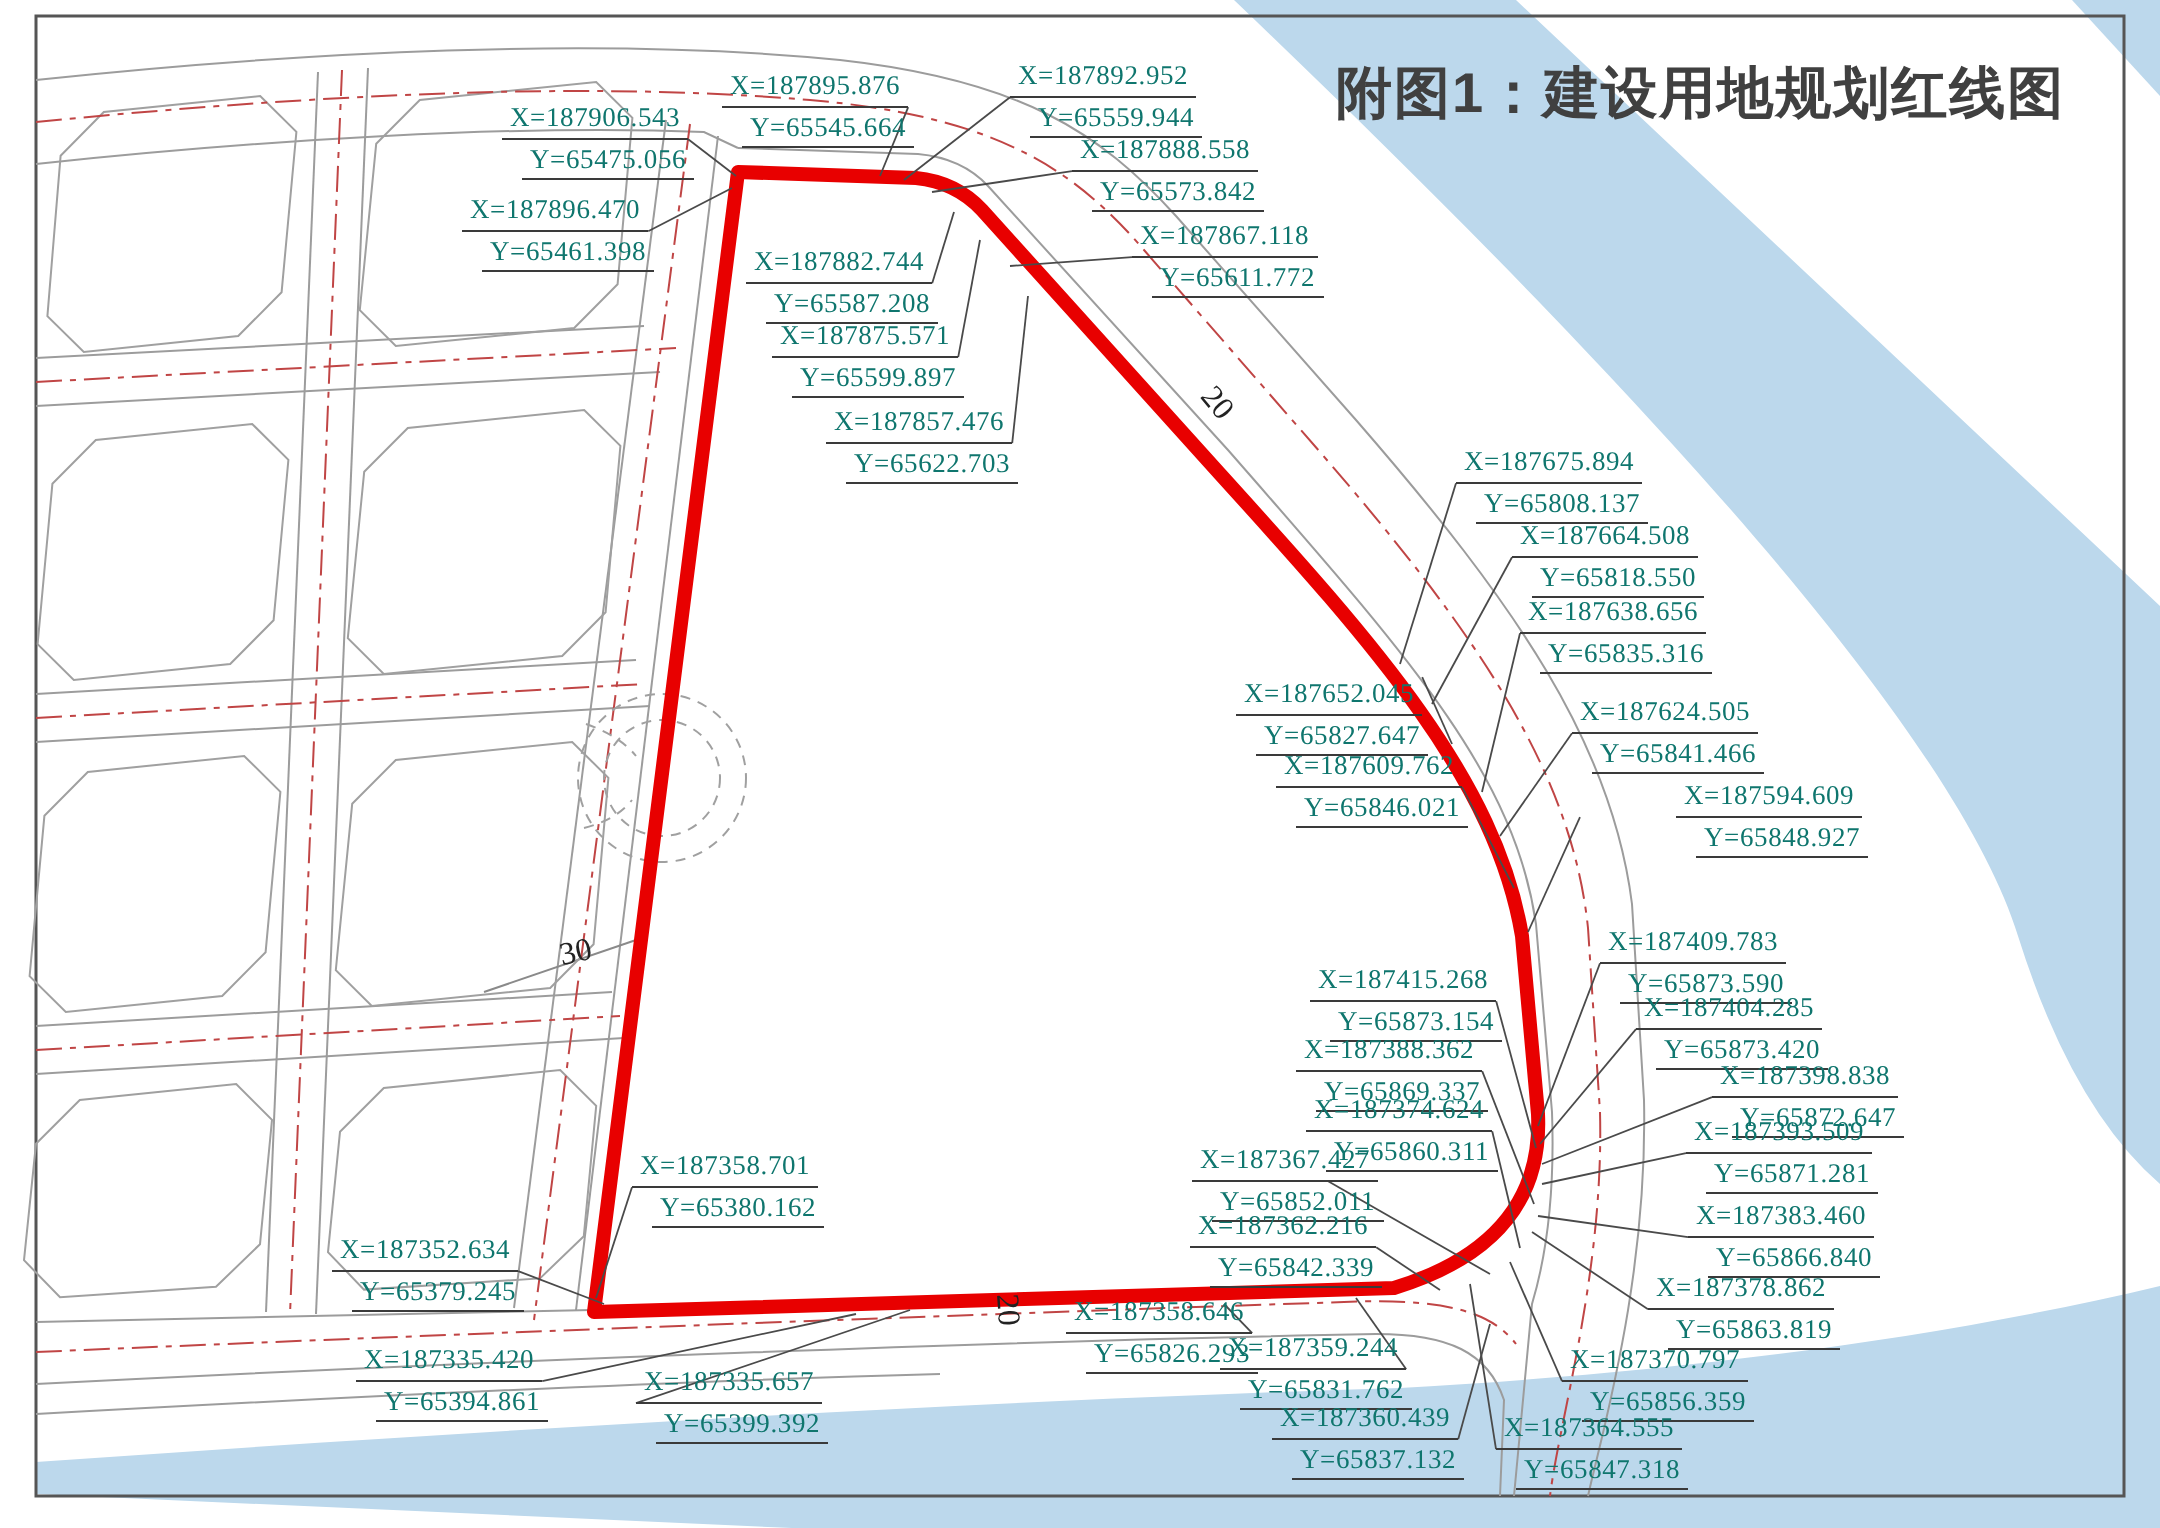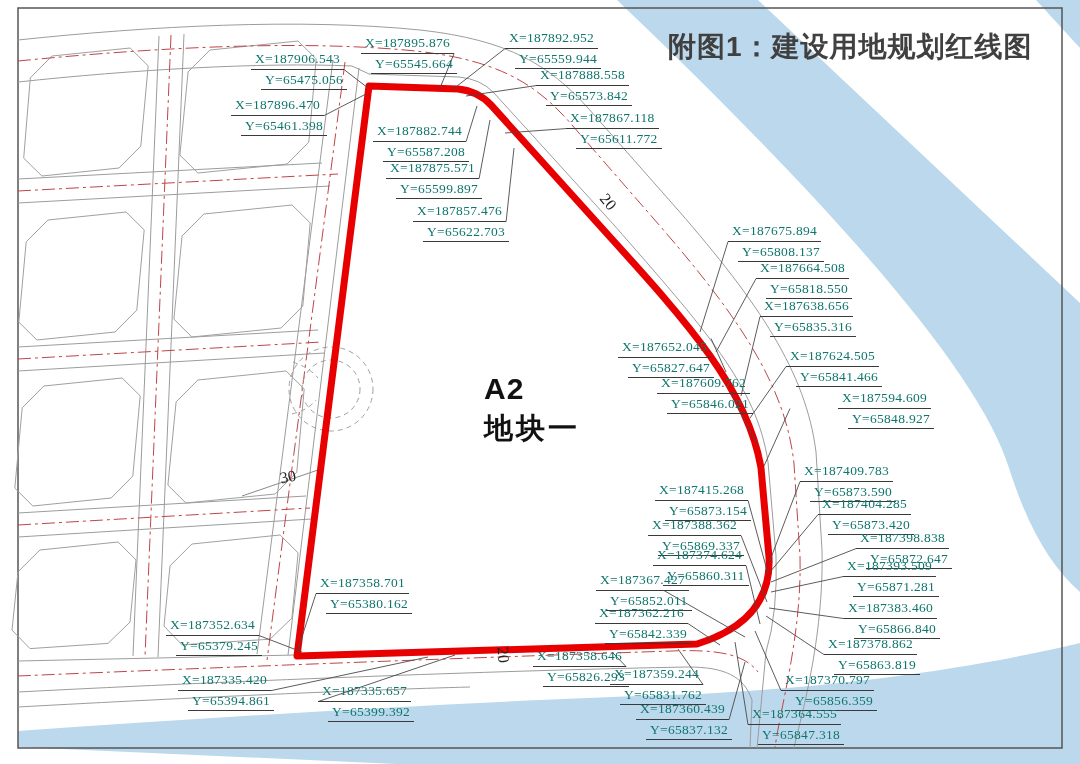--- a/index.html
+++ b/index.html
@@ -116,41 +116,37 @@
         <line x1="729.1" y1="719.6" x2="745" y2="662"></line>
         <line x1="316.0" y1="593.6" x2="298" y2="649"></line>
         <line x1="259.1" y1="635.6" x2="302" y2="652"></line>
         <line x1="271.1" y1="690.6" x2="428" y2="657"></line>
         <line x1="318.0" y1="701.6" x2="455" y2="655"></line>
       </g>
   </svg>
 
   <div id="page-title" style="color: #404040;">附图1：建设用地规划红线图</div>
 
-  <div id="parcel-label">
-    <div id="parcel-code">A2</div>
-    <div id="parcel-name">地块一</div>
-  </div>
 
   <div id="labels-layer">
       <div class="coord" style="left: 251px; top: 49px;"><span class="cx">X=187906.543</span><br><span class="cy">Y=65475.056</span></div>
       <div class="coord" style="left: 231px; top: 95px; text-decoration: underline;"><span class="cx">X=187896.470</span><br><span class="cy">Y=65461.398</span></div>
       <div class="coord" style="left: 361px; top: 33px;"><span class="cx">X=187895.876</span><br><span class="cy">Y=65545.664</span></div>
       <div class="coord" style="left: 505px; top: 28px;"><span class="cx">X=187892.952</span><br><span class="cy">Y=65559.944</span></div>
       <div class="coord" style="left: 536px; top: 65px;"><span class="cx">X=187888.558</span><br><span class="cy">Y=65573.842</span></div>
       <div class="coord" style="left: 566px; top: 108px;"><span class="cx">X=187867.118</span><br><span class="cy">Y=65611.772</span></div>
       <div class="coord" style="left: 373px; top: 121px;"><span class="cx">X=187882.744</span><br><span class="cy">Y=65587.208</span></div>
       <div class="coord" style="left: 386px; top: 158px;"><span class="cx">X=187875.571</span><br><span class="cy">Y=65599.897</span></div>
       <div class="coord" style="left: 413px; top: 201px;"><span class="cx">X=187857.476</span><br><span class="cy">Y=65622.703</span></div>
       <div class="coord" style="left: 728px; top: 221px;"><span class="cx">X=187675.894</span><br><span class="cy">Y=65808.137</span></div>
       <div class="coord" style="left: 756px; top: 258px;"><span class="cx">X=187664.508</span><br><span class="cy">Y=65818.550</span></div>
       <div class="coord" style="left: 760px; top: 296px;"><span class="cx">X=187638.656</span><br><span class="cy">Y=65835.316</span></div>
       <div class="coord" style="left: 618px; top: 318px; margin-top: 19px;"><span class="cx">X=187652.045</span><br><span class="cy">Y=65827.647</span></div>
       <div class="coord" style="left: 786px; top: 346px;"><span class="cx">X=187624.505</span><br><span class="cy">Y=65841.466</span></div>
-      <div class="coord" style="left: 638px; top: 373px; margin-left: 19px;"><span class="cx">X=187609.762</span><br><span class="cy">Y=65846.021</span></div>
+      <div class="coord" style="left: 638px; top: 373px;"><span class="cx">X=187609.762</span><br><span class="cy">Y=65846.021</span></div>
       <div class="coord" style="left: 790px; top: 388px; margin-left: 48px;"><span class="cx">X=187594.609</span><br><span class="cy">Y=65848.927</span></div>
       <div class="coord" style="left: 655px; top: 480px;"><span class="cx">X=187415.268</span><br><span class="cy">Y=65873.154</span></div>
       <div class="coord" style="left: 800px; top: 461px;"><span class="cx">X=187409.783</span><br><span class="cy">Y=65873.590</span></div>
       <div class="coord" style="left: 818px; top: 494px;"><span class="cx">X=187404.285</span><br><span class="cy">Y=65873.420</span></div>
       <div class="coord" style="left: 856px; top: 528px;"><span class="cx">X=187398.838</span><br><span class="cy">Y=65872.647</span></div>
       <div class="coord" style="left: 843px; top: 556px;"><span class="cx">X=187393.509</span><br><span class="cy">Y=65871.281</span></div>
       <div class="coord" style="left: 648px; top: 515px;"><span class="cx">X=187388.362</span><br><span class="cy">Y=65869.337</span></div>
       <div class="coord" style="left: 844px; top: 598px;"><span class="cx">X=187383.460</span><br><span class="cy">Y=65866.840</span></div>
       <div class="coord" style="left: 824px; top: 634px;"><span class="cx">X=187378.862</span><br><span class="cy">Y=65863.819</span></div>
       <div class="coord" style="left: 653px; top: 545px;"><span class="cx">X=187374.624</span><br><span class="cy">Y=65860.311</span></div>

